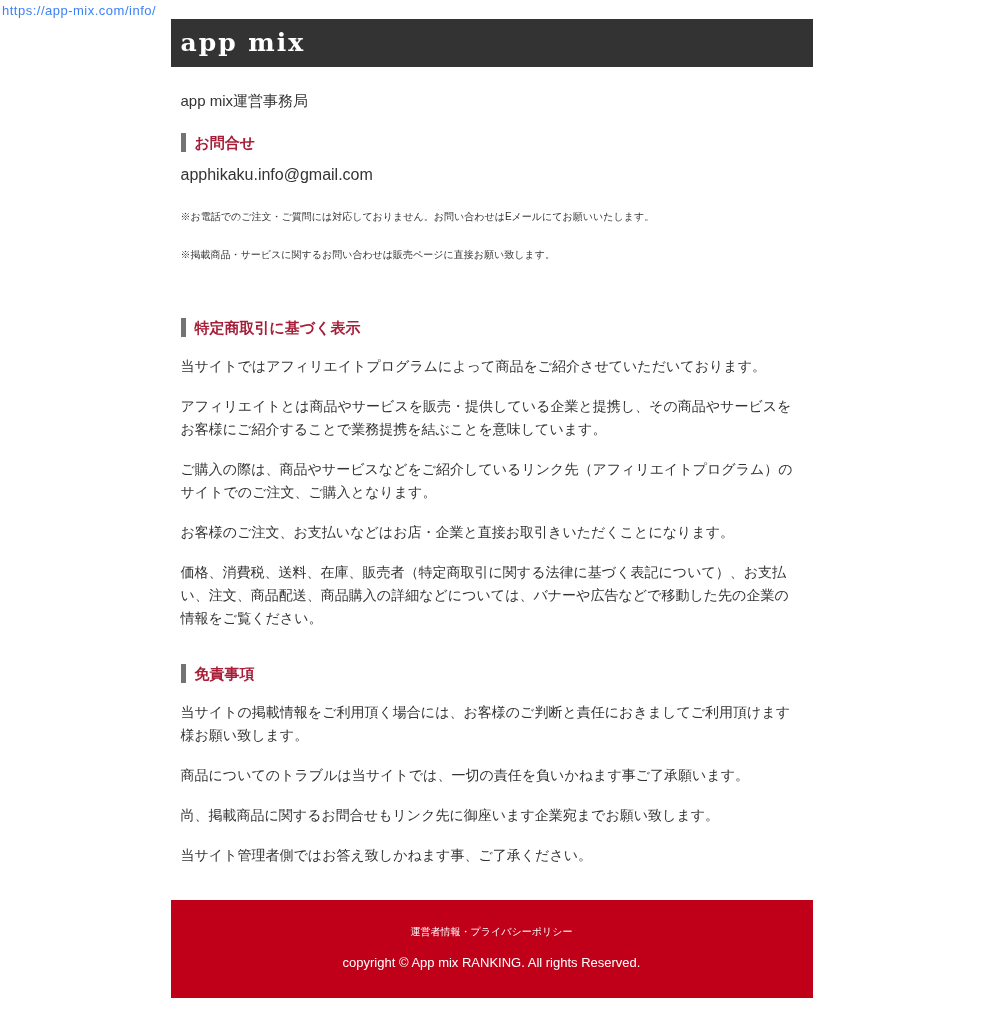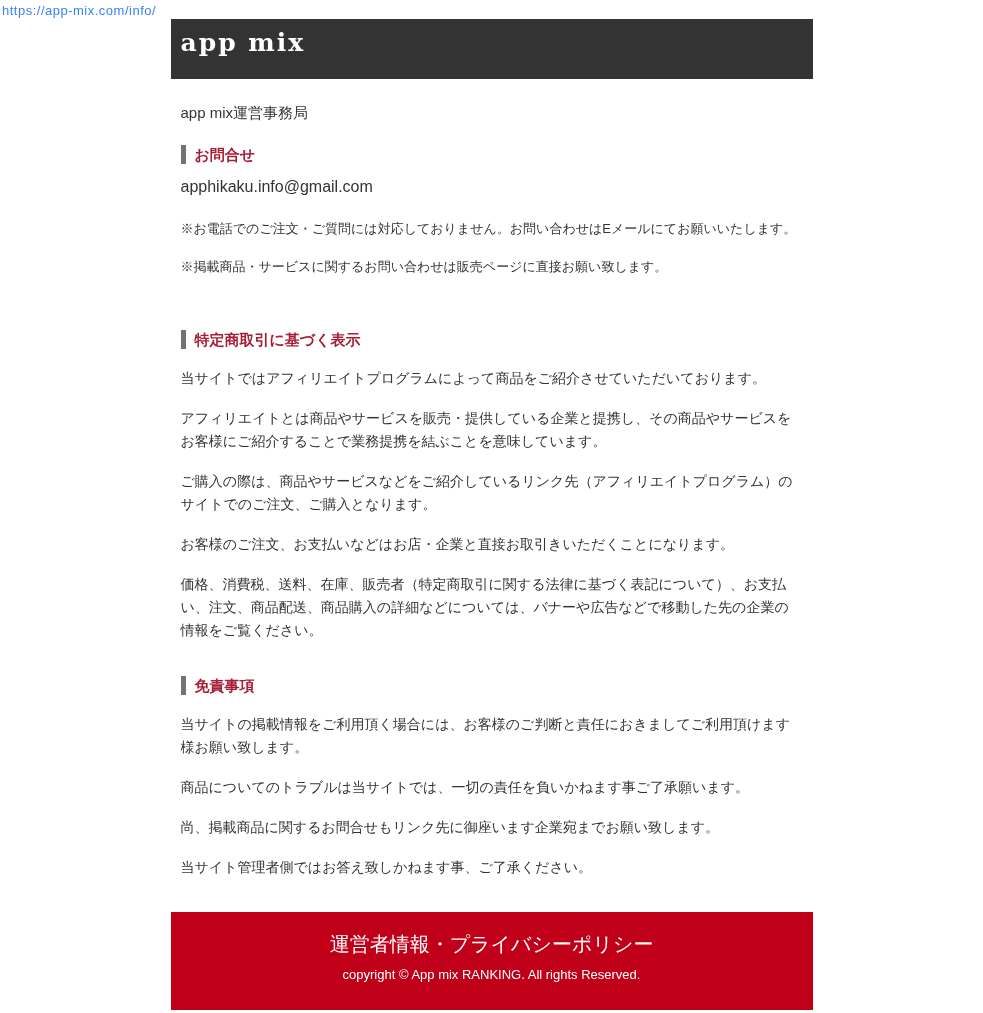--- a/index.html
+++ b/index.html
@@ -17,21 +17,21 @@
     color: #3b82f6;
     padding: 3px 0 0 2px;
     height: 16px;
     letter-spacing: 0.5px;
   }
   .wrapper {
     width: 642px;
     margin: 0 auto;
   }
   .site-header {
-    height: 60px;
+    height: 48px;
     background: #333333;
   }
   .site-title {
     margin: 0;
     padding: 0 0 0 10px;
     line-height: 48px;
     font-family: "DejaVu Serif", serif;
     font-weight: 700;
     font-size: 25px;
     letter-spacing: 2px;
@@ -57,41 +57,41 @@
   .h-contact    { margin-top: 23px; }
   .h-tokutei    { margin-top: 55px; }
   .h-disclaimer { margin-top: 34px; }
   .email-line {
     margin: 14px 0 0 0;
     font-size: 16px;
     line-height: 18px;
   }
   .note {
     margin: 24px 0 0 0;
-    font-size: 13px;
+    font-size: 10px;
     line-height: 17px;
   }
   .note + .note { margin-top: 21px; }
   .body-p {
     margin: 17px 0 0 0;
     font-size: 14px;
     line-height: 23px;
   }
   .first-p { margin-top: 18px; }
   .site-footer {
     margin-top: 33px;
     height: 98px;
     background: #c00019;
     color: #ffffff;
     text-align: center;
   }
   .footer-link {
     display: block;
     padding-top: 24px;
-    font-size: 20px;
+    font-size: 10px;
     line-height: 16px;
     color: #ffffff;
     text-decoration: none;
     cursor: pointer;
   }
   .footer-copy {
     margin: 15px 0 0 0;
     font-size: 13px;
     line-height: 15px;
   }

